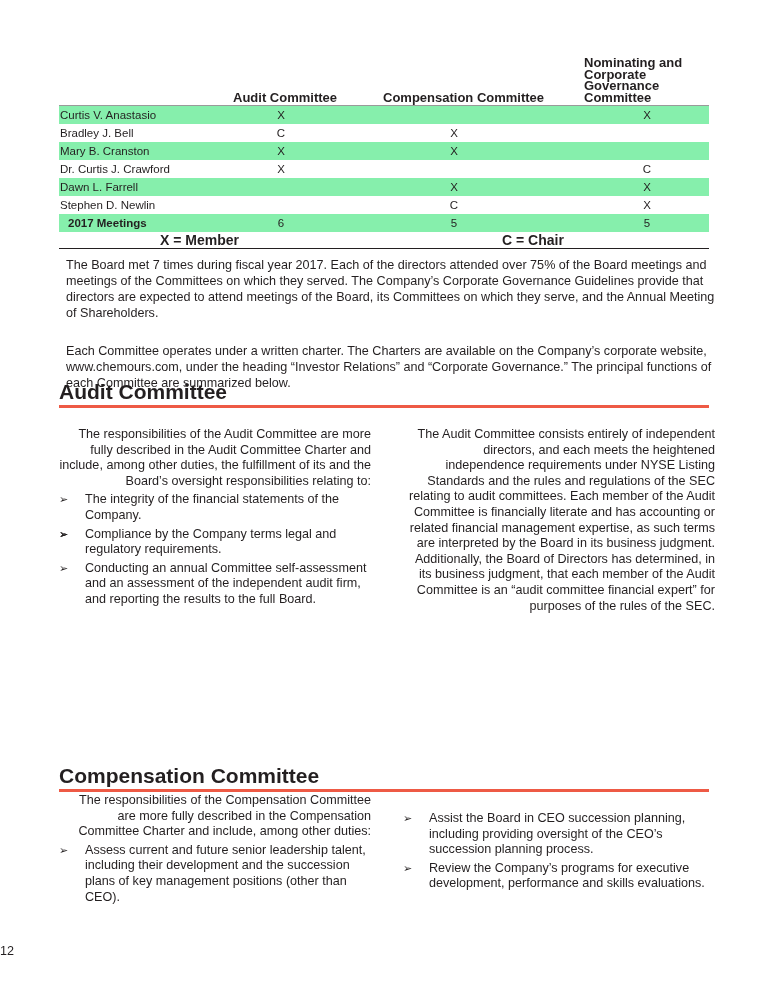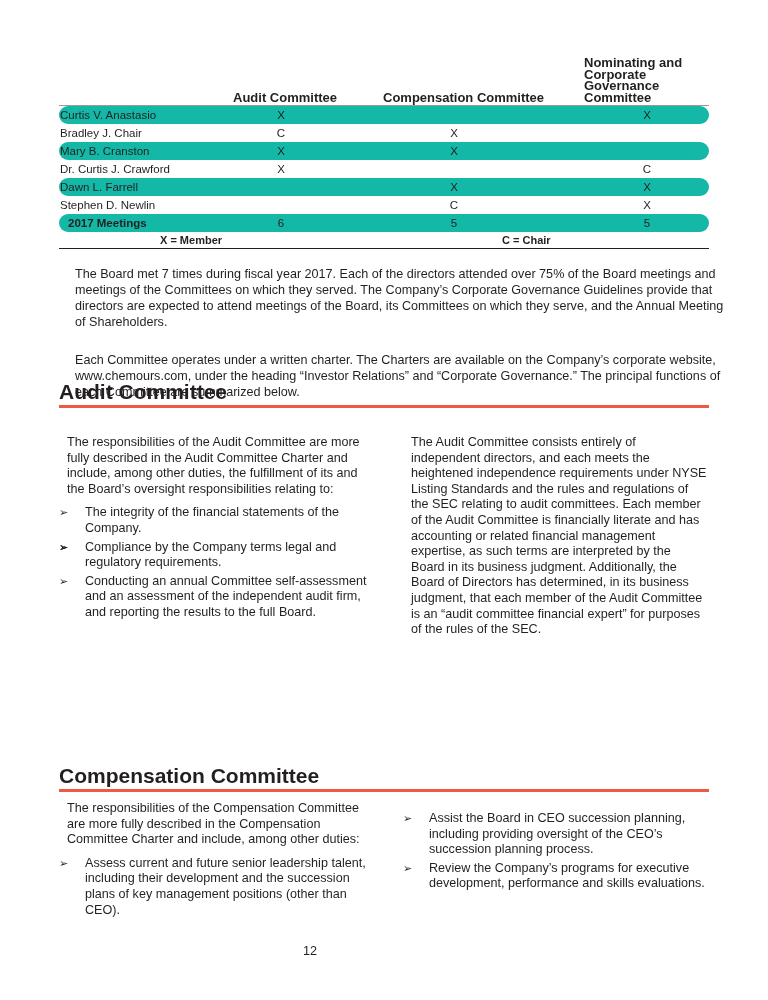--- a/index.html
+++ b/index.html
@@ -9,76 +9,76 @@
   }
 
   
   .tbl { position: absolute; left: 59px; top: 64px; width: 650px; font-size: 11.5px; }
   .tbl-head { position: relative; height: 41px; border-bottom: 1px solid #9a9a9a; }
   .th { position: absolute; bottom: 2px; font-weight: bold; font-size: 13px; line-height: 11.5px; }
   .th-audit { left: 174px; }
   .th-comp { left: 324px; }
   .th-nom { left: 525px; width: 140px; white-space: normal; }
   .tr { position: relative; height: 18px; line-height: 18px; font-size: 11.5px; }
-  .tr.shade { background: #14b8a6; border-radius: 9px; }
+  .tr.shade { background: #86efac; }
   .td-name { position: absolute; left: 1px; }
   .td-c1 { position: absolute; left: 212px; width: 20px; text-align: center; }
   .td-c2 { position: absolute; left: 385px; width: 20px; text-align: center; }
   .td-c3 { position: absolute; left: 578px; width: 20px; text-align: center; }
   .tr.total .td-name { font-weight: bold; margin-left: 8px; }
-  .legend-row { position: relative; height: 16px; line-height: 16px; border-bottom: 1px solid #231f20; font-weight: bold; font-size: 11px; }
+  .legend-row { position: relative; height: 16px; line-height: 16px; border-bottom: 1px solid #231f20; font-weight: bold; font-size: 14px; }
   .legend-member { position: absolute; left: 101px; }
   .legend-chair { position: absolute; left: 443px; }
 
   
-  .para { position: absolute; left: 59px; width: 655px; font-size: 12.6px; line-height: 16px; margin: 16px; }
+  .para { position: absolute; left: 59px; width: 655px; font-size: 12.6px; line-height: 16px; margin: 7px; }
   .p1 { top: 250px; }
   .p2 { top: 336px; }
 
   .h2 {
     position: absolute; left: 59px; width: 650px; font-size: 21px; font-weight: bold;
     line-height: 24px; border-bottom: 3px solid #ee5a45; padding-bottom: 1px; margin: 0; color: #231f20;
   }
   .h2-audit { top: 380px; }
   .h2-comp { top: 764px; }
 
   .col { position: absolute; font-size: 12.6px; line-height: 15.6px; }
   .col-left { left: 59px; width: 312px; }
   .col-right { left: 403px; width: 312px; }
-  .col p { margin: 8px; }
+  .col p { margin: 0; text-align: right; }
   .blist { list-style: none; margin: 0; padding: 0; }
   .blist li { position: relative; padding-left: 26px; margin-top: 3px; }
   .blist li .arrow { position: absolute; left: 0; top: 0; font-size: 11px; }
 
   .audit-left { top: 427px; }
   .audit-right { top: 427px; }
   .comp-left { top: 793px; }
   .comp-right { top: 811px; }
   .comp-right .blist li:first-child { margin-top: 0; }
 
-  .page-num { position: absolute; top: 944px; left: 0; width: 620px; text-align: center; font-size: 12.6px; }
+  .page-num { position: absolute; top: 944px; left: 0; width: 620px; font-size: 12.6px; }
 </style>
 </head>
 <body>
 
 <div class="tbl">
   <div class="tbl-head">
     <div class="th th-audit">Audit Committee</div>
     <div class="th th-comp">Compensation Committee</div>
     <div class="th th-nom">Nominating and Corporate Governance Committee</div>
   </div>
 
   <div class="tr shade">
     <span class="td-name">Curtis V. Anastasio</span>
     <span class="td-c1">X</span>
     <span class="td-c2"></span>
     <span class="td-c3">X</span>
   </div>
   <div class="tr">
-    <span class="td-name">Bradley J. Chair</span>
+    <span class="td-name">Bradley J. Bell</span>
     <span class="td-c1">C</span>
     <span class="td-c2">X</span>
     <span class="td-c3"></span>
   </div>
   <div class="tr shade">
     <span class="td-name">Mary B. Cranston</span>
     <span class="td-c1">X</span>
     <span class="td-c2">X</span>
     <span class="td-c3"></span>
   </div>

